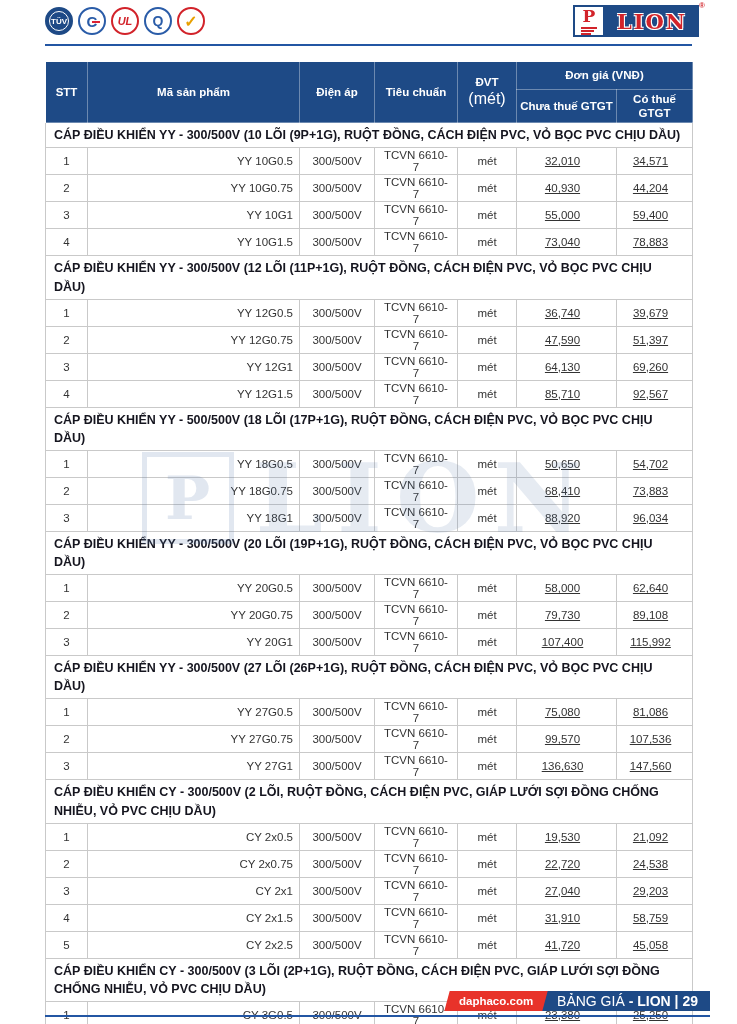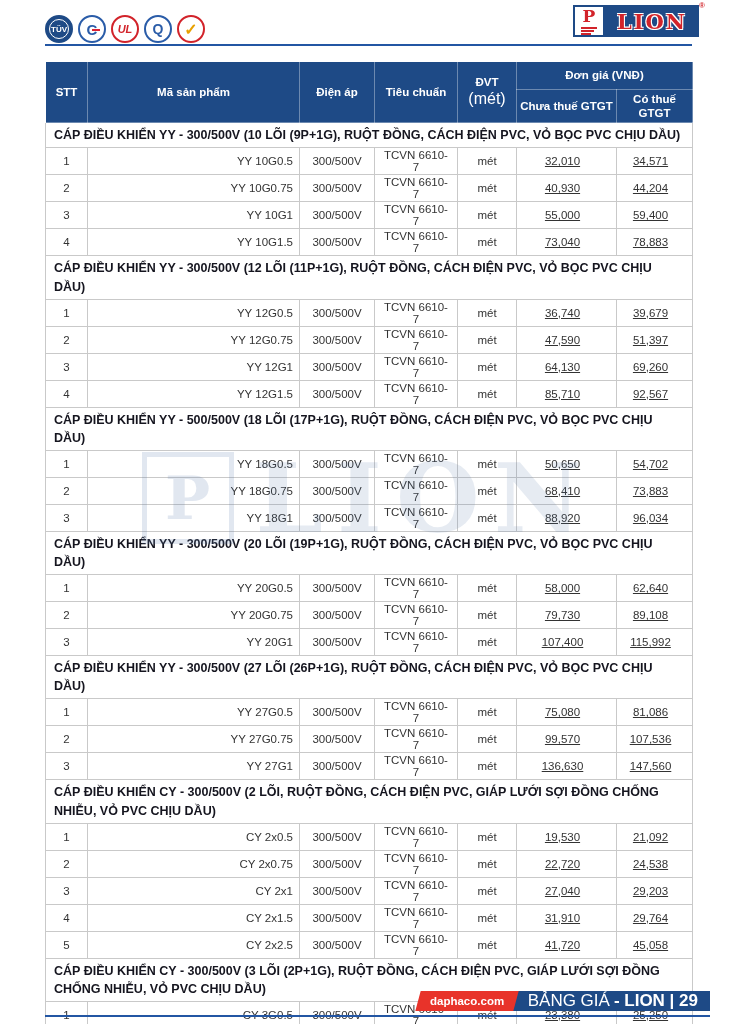--- a/index.html
+++ b/index.html
@@ -1,21 +1,21 @@
 <!DOCTYPE html>
 <html><head>
 <meta charset="utf-8">
 <style>
   * { margin:0; padding:0; box-sizing:border-box; }
   body { background:#888; font-family:"Liberation Sans", sans-serif; }
   .page { position:relative; width:737px; height:1024px; background:#fff; margin:0 auto; overflow:hidden; }
 
   
   .topbar { position:absolute; top:5px; left:45px; right:38px; height:36px; }
-  .certs { position:absolute; left:0; top:2px; display:flex; gap:5px;margin-top:8px; }
+  .certs { position:absolute; left:0; top:2px; display:flex; gap:5px; }
   .badge { width:28px; height:28px; border-radius:50%; display:flex; align-items:center; justify-content:center;
            font-weight:bold; background:#fff; }
   .badge.tuv { background:#1e4a86; color:#fff; font-size:8px; border:2px solid #1e4a86; }
   .badge.tuv span { border:1px solid #fff; border-radius:50%; width:20px; height:20px; display:flex; align-items:center; justify-content:center; }
   .badge.ctick { border:2px solid #2a5ca8; color:#2a5ca8; font-size:15px; position:relative; }
   .badge.ctick i { position:absolute; right:4px; top:12px; width:8px; height:2px; background:#d23; }
   .badge.ul { border:2px solid #d2232a; color:#d2232a; font-size:11px; font-style:italic; }
   .badge.quacert { border:2px solid #2a5ca8; color:#2a5ca8; font-size:14px; }
   .badge.vcheck { border:2px solid #d2232a; color:#e8a000; font-size:16px; }
   .page-title { position:absolute; left:0; right:0; top:12px; text-align:center; font-weight:bold;
@@ -58,21 +58,21 @@
           justify-content:center; font-family:"DejaVu Serif", serif; font-weight:bold; font-size:60px;
           color:rgba(88,120,170,0.18); }
   .wm-text { font-family:"DejaVu Serif", serif; font-weight:bold; font-size:96px; letter-spacing:14px;
              color:rgba(88,120,170,0.15); }
 
   
   .footer { position:absolute; right:27px; bottom:13px; display:flex; height:20px; z-index:4; }
   .footer .site { background:#e8332a; color:#fff; font-weight:bold; font-size:11.5px; display:flex;
                   align-items:center; padding:0 12px; transform:skewX(-15deg); margin-right:-4px; z-index:2; }
   .footer .site span { display:inline-block; transform:skewX(15deg); }
-  .footer .plabel { background:#1e4a86; color:#fff; font-size:17px; display:flex; align-items:center;
+  .footer .plabel { background:#1e4a86; color:#fff; font-size:14px; display:flex; align-items:center;
                     gap:4px; padding:0 12px 0 16px; }
   .footer .plabel b { font-weight:bold; }
   .footer-rule { position:absolute; left:45px; right:27px; bottom:7px; height:2px; background:#2356a3; }
 </style>
 </head>
 <body>
 
 <div class="page">
 
   <div class="topbar">
@@ -337,21 +337,21 @@
           <td class="c5">27,040</td>
           <td class="c6">29,203</td>
         </tr>
         <tr>
           <td class="c0">4</td>
           <td class="c1">CY 2x1.5</td>
           <td class="c2">300/500V</td>
           <td class="c3">TCVN 6610-7</td>
           <td class="c4">mét</td>
           <td class="c5">31,910</td>
-          <td class="c6">29,764</td>
+          <td class="c6">58,759</td>
         </tr>
         <tr>
           <td class="c0">5</td>
           <td class="c1">CY 2x2.5</td>
           <td class="c2">300/500V</td>
           <td class="c3">TCVN 6610-7</td>
           <td class="c4">mét</td>
           <td class="c5">41,720</td>
           <td class="c6">45,058</td>
         </tr>

